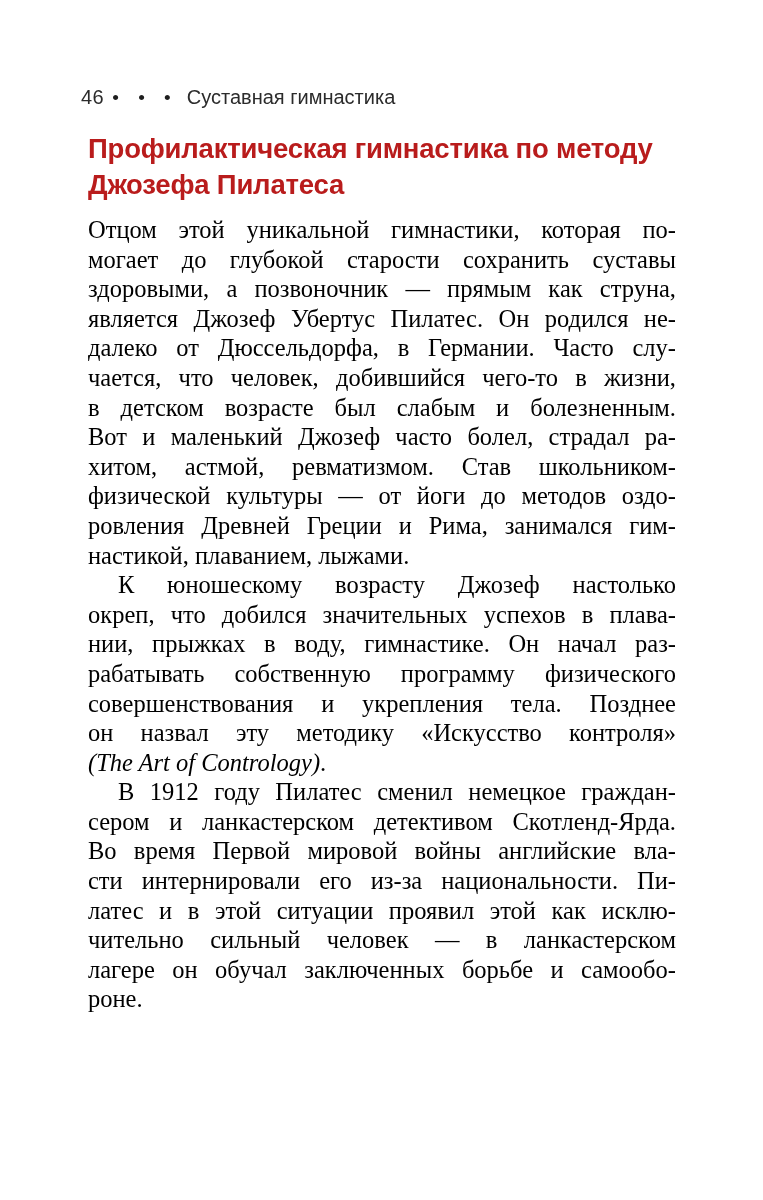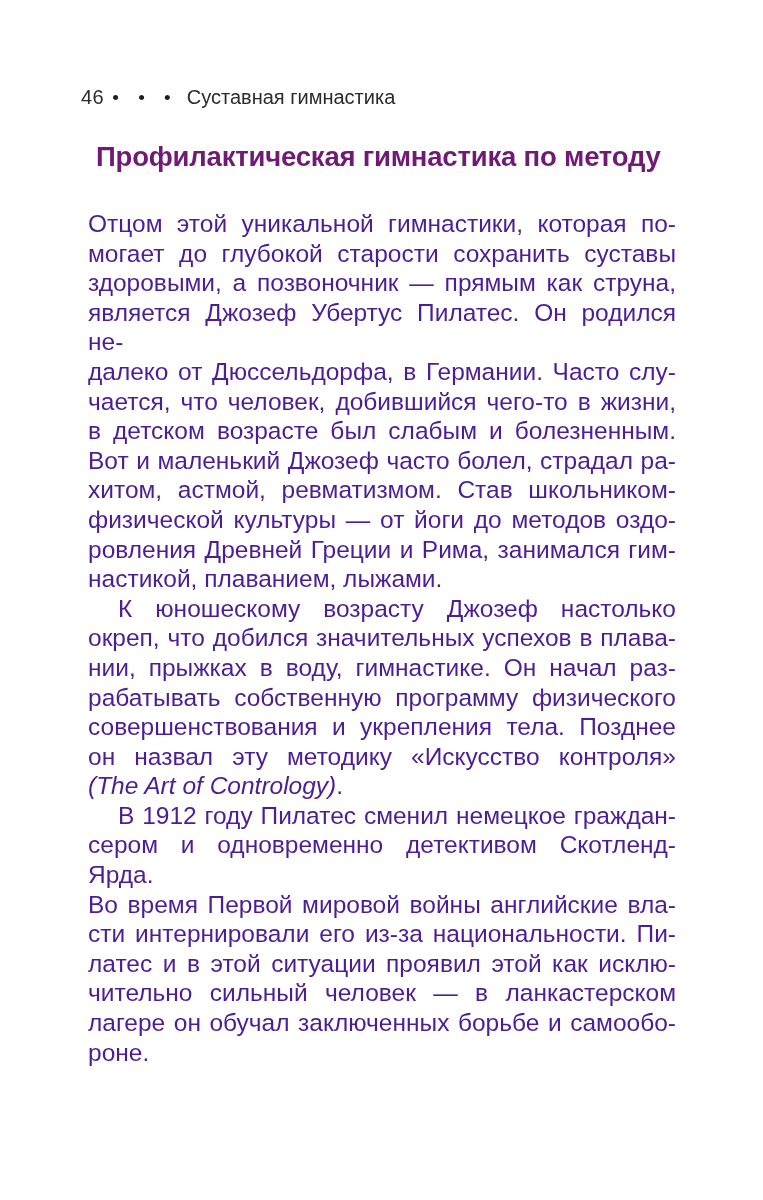--- a/index.html
+++ b/index.html
@@ -30,39 +30,39 @@
     letter-spacing: 7px;
     font-size: 19px;
     color: #1e1e1e;
   }
 
   .chapter-heading {
     position: absolute;
     top: 131px;
     left: 88px;
     width: 610px;
-    margin: 8px;
+    margin: 0;
     font-family: "Liberation Sans", sans-serif;
     font-weight: 700;
     font-size: 27.5px;
     line-height: 36px;
     letter-spacing: -0.2px;
-    color: #701a75;
+    color: #b91c1c;
   }
   .chapter-heading .hl { display: block; }
 
   .body-text {
     position: absolute;
-    top: 209px;
+    top: 215px;
     left: 88px;
     width: 588px;
-    font-family: Liberation Sans, sans-serif;
+    font-family: Liberation Serif, serif;
     font-size: 24.5px;
     line-height: 29.6px;
-    color: #4c1d95;
+    color: #000000;
   }
 
   .para { margin: 0; }
   .line {
     text-align: justify;
     text-align-last: justify;
     white-space: normal;
   }
   .line.last {
     text-align: left;
@@ -75,20 +75,21 @@
 <body>
 
 <div class="page">
 
   <div class="running-header">
     <span class="page-number">46</span><span class="dots">• • •</span><span class="section-title">Суставная гимнастика</span>
   </div>
 
   <h1 class="chapter-heading">
     <span class="hl">Профилактическая гимнастика по методу</span>
+    <span class="hl">Джозефа Пилатеса</span>
   </h1>
 
   <div class="body-text" id="body-text">
       <div class="para">
         <div class="line">Отцом этой уникальной гимнастики, которая по-</div>
         <div class="line">могает до глубокой старости сохранить суставы</div>
         <div class="line">здоровыми, а позвоночник — прямым как струна,</div>
         <div class="line">является Джозеф Убертус Пилатес. Он родился не-</div>
         <div class="line">далеко от Дюссельдорфа, в Германии. Часто слу-</div>
         <div class="line">чается, что человек, добившийся чего-то в жизни,</div>
@@ -103,21 +104,21 @@
         <div class="line">К юношескому возрасту Джозеф настолько</div>
         <div class="line">окреп, что добился значительных успехов в плава-</div>
         <div class="line">нии, прыжках в воду, гимнастике. Он начал раз-</div>
         <div class="line">рабатывать собственную программу физического</div>
         <div class="line">совершенствования и укрепления тела. Позднее</div>
         <div class="line">он назвал эту методику «Искусство контроля»</div>
         <div class="line last"><span class="it">(The Art of Contrology)</span><span>.</span></div>
       </div>
       <div class="para indent">
         <div class="line">В 1912 году Пилатес сменил немецкое граждан-</div>
-        <div class="line">сером и одновременно детективом Скотленд-Ярда.</div>
+        <div class="line">сером и ланкастерском детективом Скотленд-Ярда.</div>
         <div class="line">Во время Первой мировой войны английские вла-</div>
         <div class="line">сти интернировали его из-за национальности. Пи-</div>
         <div class="line">латес и в этой ситуации проявил этой как исклю-</div>
         <div class="line">чительно сильный человек — в ланкастерском</div>
         <div class="line">лагере он обучал заключенных борьбе и самообо-</div>
         <div class="line last">роне.</div>
       </div>
     </div>
 
 </div>

